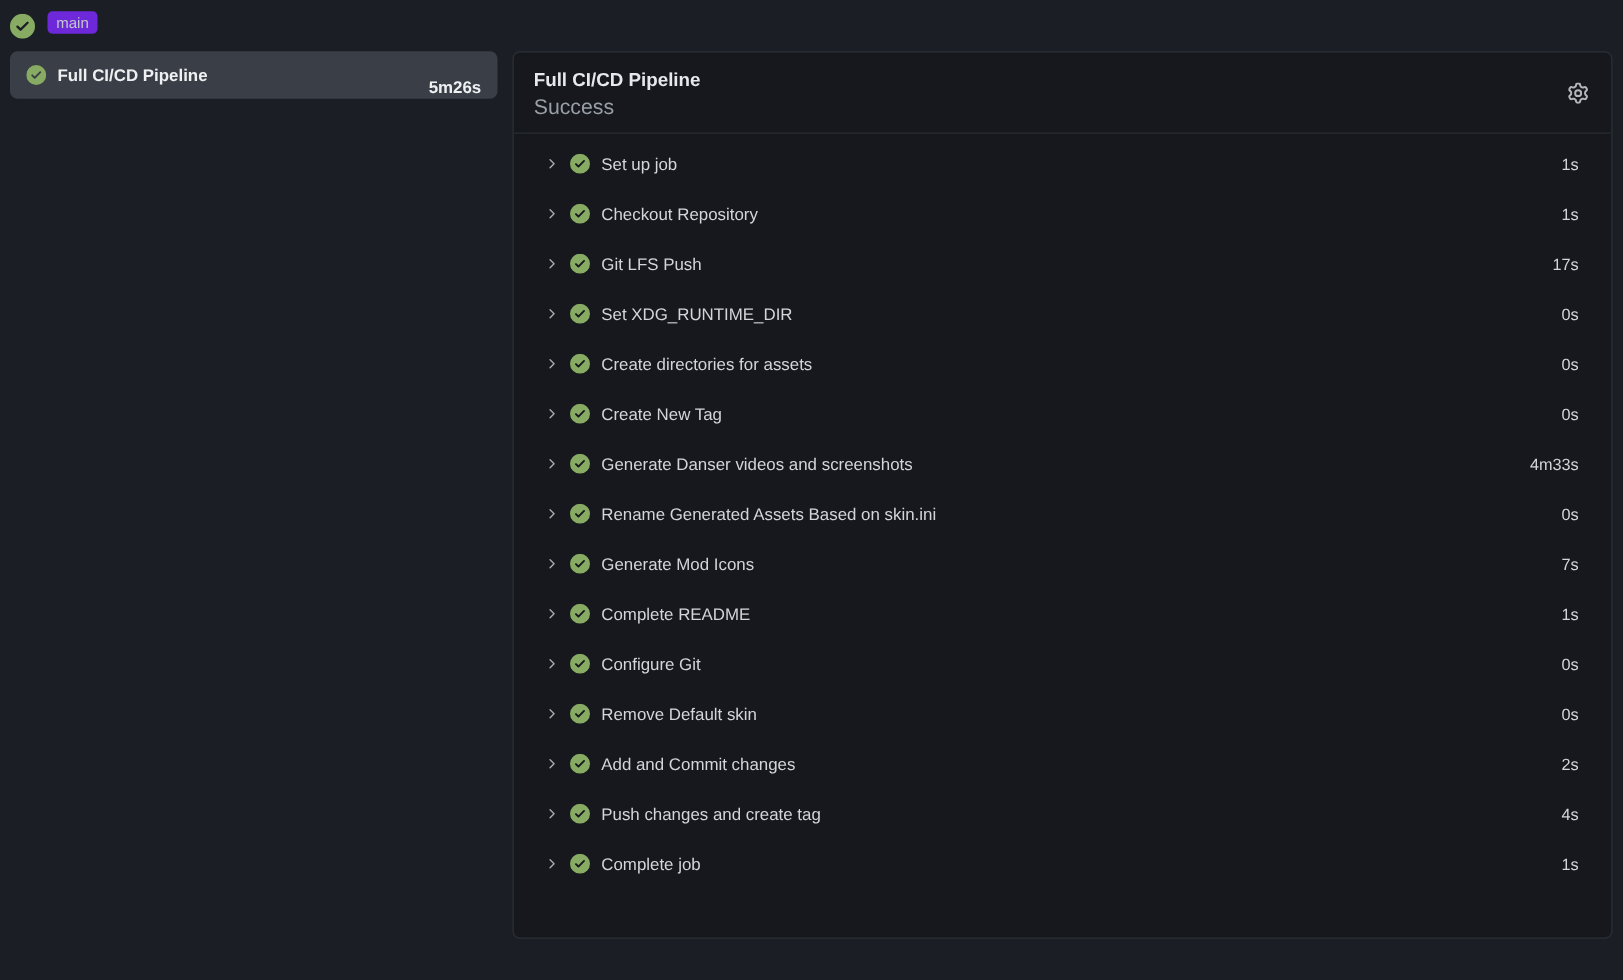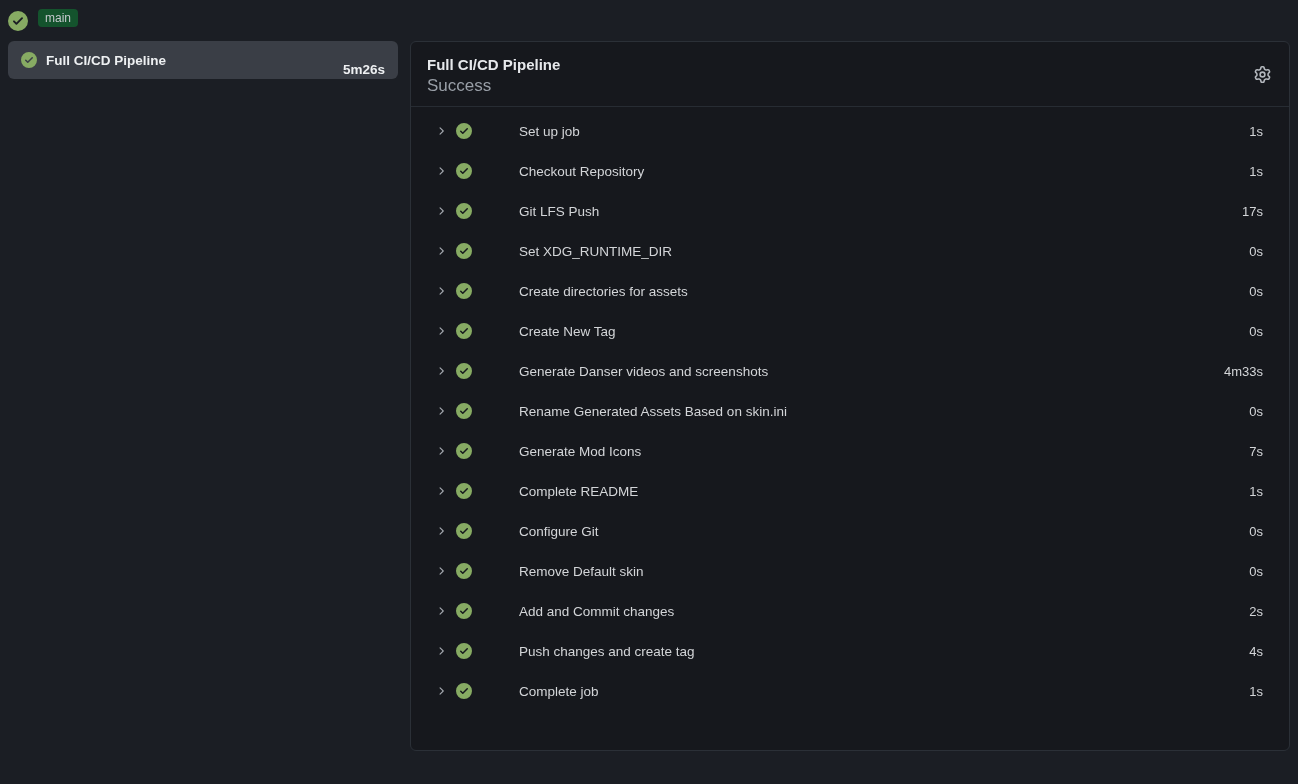--- a/index.html
+++ b/index.html
@@ -16,21 +16,21 @@
   
   .run-header { display: flex; align-items: flex-start; gap: 10px; padding: 8px 16px 0 8px; }
   .status-icon-lg { width: 20px; height: 20px; margin-top: 3px; flex-shrink: 0; }
   .run-title {
     margin: 0; font-size: 20px; font-weight: 600; color: #e3e5e8; line-height: 25px;
     letter-spacing: 0.2px;
   }
   .run-subtitle { display: flex; align-items: center; gap: 6px; margin-top: 1px; font-size: 13px; color: #a2a7ae; line-height: 17px; }
   .wf-file { font-weight: 700; color: #d9dbde; }
   .branch-badge {
-    background: #14532d; color: #c3c7cc; font-size: 12px; line-height: 14px;
+    background: #6d28d9; color: #c3c7cc; font-size: 12px; line-height: 14px;
     padding: 2px 7px; border-radius: 4px; cursor: pointer;
   }
 
   
   .content { display: flex; align-items: flex-start; gap: 12px; padding: 10px 8px 0 8px; }
 
   
   .sidebar { width: 390px; flex-shrink: 0; }
   .job-item {
     height: 38px; background: #3a3e46; border-radius: 6px;
@@ -53,21 +53,21 @@
   .gear-btn svg { width: 17px; height: 17px; }
 
   
   .steps { padding: 4px 0 5px 0; }
   .step-row {
     height: 40px; display: flex; align-items: center; gap: 9px;
     padding: 0 26px 0 24px; cursor: pointer;
   }
   .chevron { width: 12px; height: 12px; color: #a6aab1; flex-shrink: 0; }
   .step-row .status-icon { width: 16px; height: 16px; flex-shrink: 0; }
-  .step-name { font-size: 13.5px; color: #d3d5d8; white-space: nowrap; margin-left: 38px; }
+  .step-name { font-size: 13.5px; color: #d3d5d8; white-space: nowrap; }
   .step-duration { margin-left: auto; font-size: 13px; color: #d3d5d8; }
 </style>
 </head>
 <body>
 
 <div class="run-header">
   <svg class="status-icon-lg" viewBox="0 0 16 16" fill="#87ab63" aria-hidden="true">
     <path fill-rule="evenodd" d="M8 16A8 8 0 1 1 8 0a8 8 0 0 1 0 16Zm3.78-9.72a.751.751 0 0 0-.018-1.042.751.751 0 0 0-1.042-.018L6.75 9.19 5.28 7.72a.751.751 0 0 0-1.042.018.751.751 0 0 0-.018 1.042l2 2a.75.75 0 0 0 1.06 0Z"></path>
   </svg>
   <div class="run-header-text">

